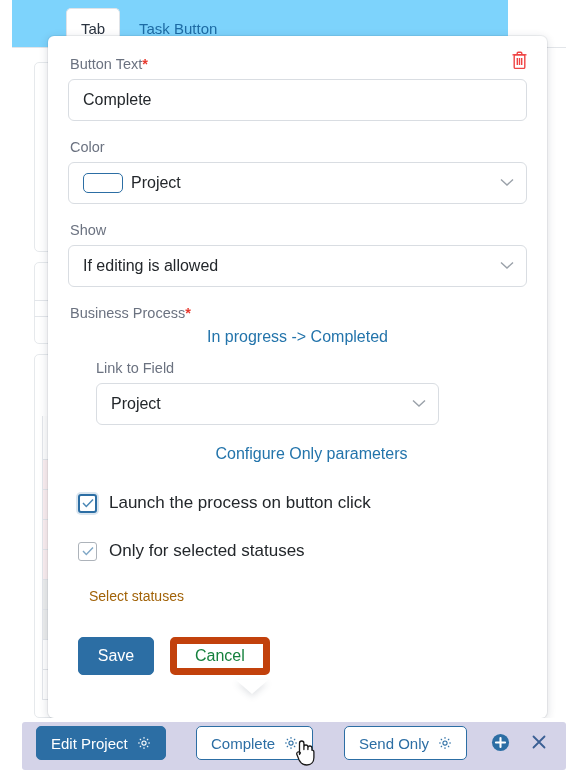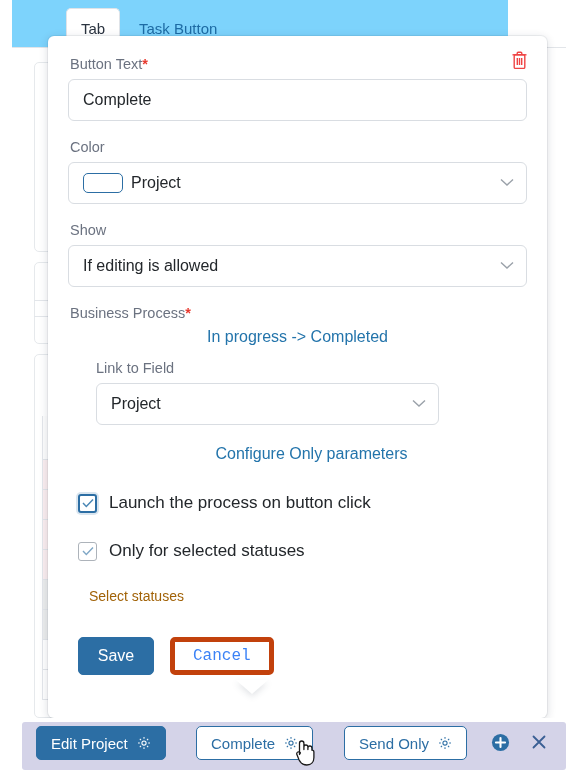--- a/index.html
+++ b/index.html
@@ -192,21 +192,21 @@
   .btn {
     height: 38px; min-width: 76px;
     border-radius: 5px;
     display: flex; align-items: center; justify-content: center;
     font-size: 16px;
     padding: 0 18px;
     cursor: pointer;
     white-space: nowrap;
   }
   .btn.primary { background: #2c6ea4; color: #fff; border: 1px solid #2c6ea4; }
-  .btn.ghost   { background: #fff; color: #3b82f6; border: 5px solid #c2410c; font-family: Liberation Mono, monospace; }
+  .btn.ghost   { background: #fff; color: #15803d; border: 7px solid #c2410c; }
 
   
   .actionbar {
     position: absolute;
     left: 0; bottom: 0;
     width: 566px; height: 56px;
     background: #ffffff;
     z-index: 30;
   }
   .actionbar-inner {

